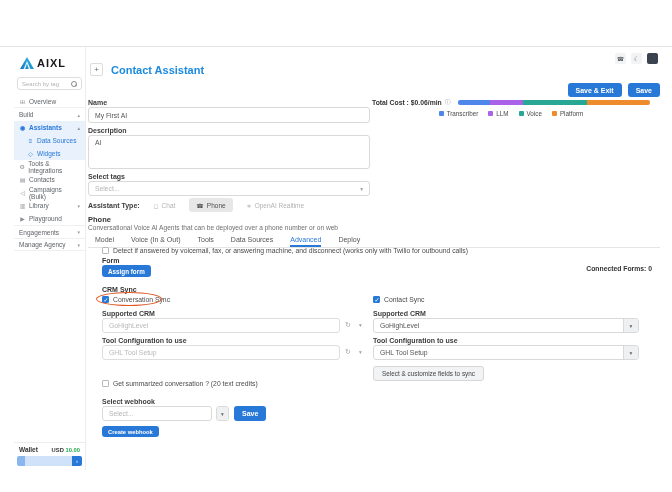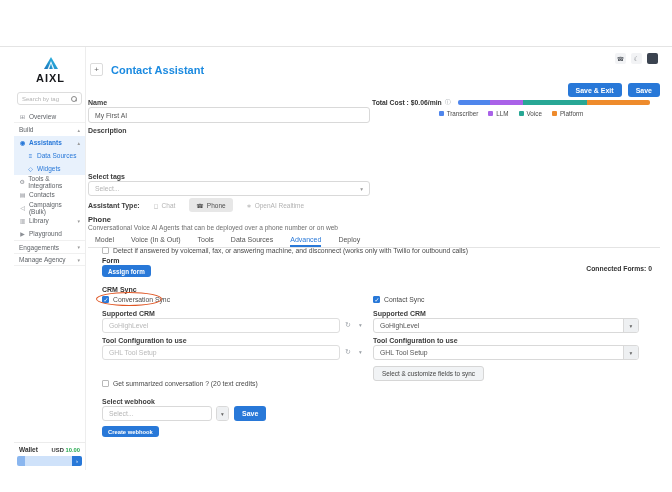--- a/index.html
+++ b/index.html
@@ -2,21 +2,21 @@
 <html><head>
 <meta charset="utf-8">
 <style>
   * { margin:0; padding:0; box-sizing:border-box; }
   html,body { width:672px; height:492px; background:#fff; font-family:"Liberation Sans", sans-serif; }
   .stage { position:relative; width:672px; height:492px; overflow:hidden; background:#fff; }
   .topline { position:absolute; left:0; top:46px; width:672px; height:1px; background:#e4e4e4; }
 
   
   .sidebar { position:absolute; left:14px; top:47px; width:72px; height:423px; background:#fff; border-right:1px solid #ededed; }
-  .logo-row { display:flex; align-items:center; gap:3px; padding:10px 4px 6px 6px;flex-direction:column; }
+  .logo-row { display:flex; align-items:center; gap:3px; padding:10px 4px 6px 6px; }
   .brand { font-size:11px; font-weight:bold; color:#17181c; letter-spacing:1px; }
   .search-box { margin:2px 3px 5px 3px; height:13px; border:1px solid #ddd; border-radius:3px; display:flex; align-items:center; padding:0 4px; }
   .search-box .ph { flex:1; font-size:6px; color:#b3b3b3; }
   .mag { position:relative; width:6px; height:6px; }
   .mag::before { content:""; position:absolute; left:0; top:0; width:4px; height:4px; border:1px solid #8a8a8a; border-radius:50%; }
   .mag::after { content:""; position:absolute; left:4px; top:4px; width:2px; height:1px; background:#8a8a8a; transform:rotate(45deg); }
   .menu { margin-top:2px; }
   .m-item { height:13px; display:flex; align-items:center; gap:3px; padding:0 5px; font-size:6.5px; color:#5f6368; cursor:pointer; }
   .m-item .ic { width:7px; font-size:6px; color:#8d9096; text-align:center; }
   .m-item .caret { margin-left:auto; font-size:5px; color:#9a9a9a; }
@@ -224,20 +224,21 @@
         <span class="leg-item">
             <span class="swatch" style="background: rgb(238, 139, 44);"></span>
             <span>Platform</span>
           </span>
       </div>
     </div>
 
     <div class="f-label" style="left:0;top:52px">Name</div>
     <div class="f-input" style="left:0;top:60px;width:282px;height:16px">My First AI</div>
     <div class="f-label" style="left:0;top:80px">Description</div>
+    <textarea class="f-area" style="left: 0px; top: 88px;">AI</textarea>
     <div class="f-label" style="left:0;top:126px">Select tags</div>
     <div class="f-select" style="left:0;top:134px;width:282px;height:15px">
       <span>Select...</span>
       <span class="cv">▾</span>
     </div>
 
     <div class="type-row">
       <span class="type-label">Assistant Type:</span>
       <span class="pill">
         <span class="pic">◻</span>

